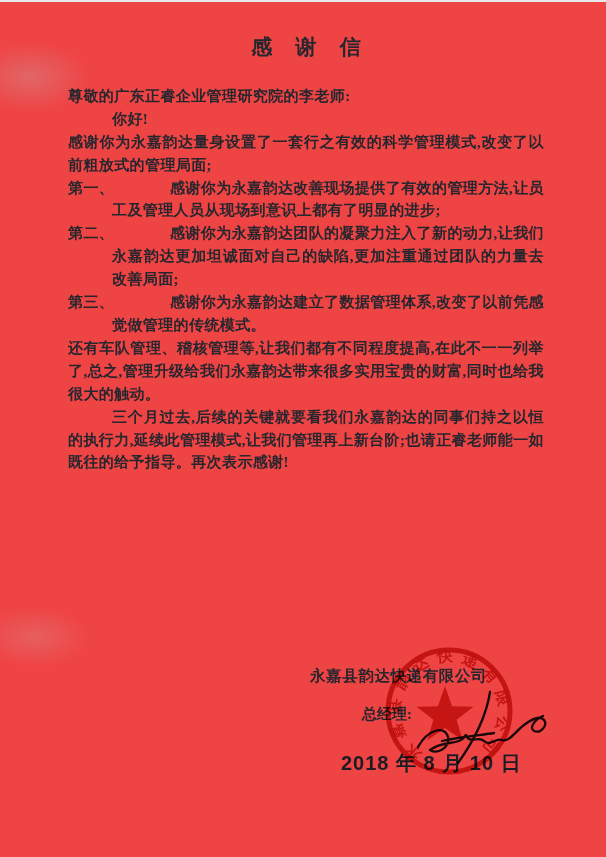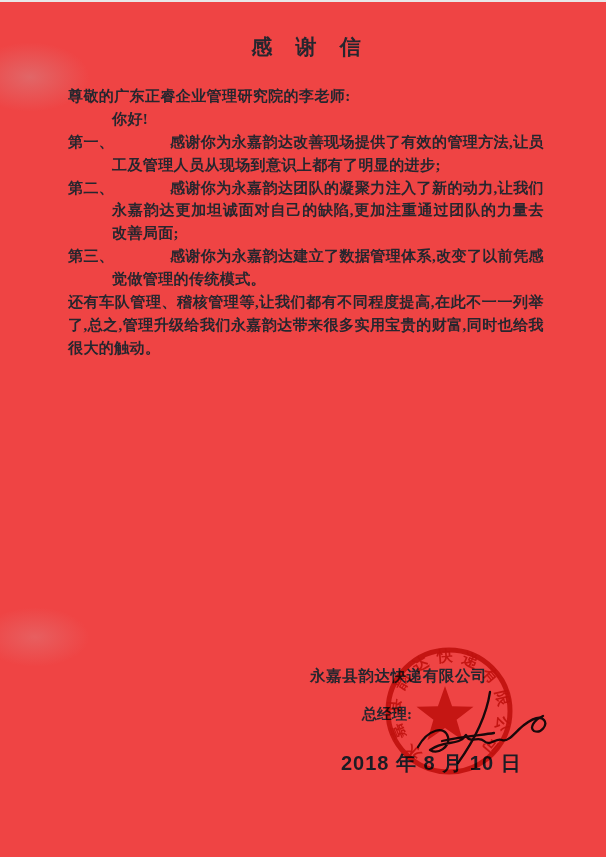--- a/index.html
+++ b/index.html
@@ -78,26 +78,28 @@
 <div class="page">
 
   <div class="smudge tl"></div>
   <div class="smudge ml"></div>
 
   <div class="content">
     <div class="title">感 谢 信</div>
 
     <p>尊敬的广东正睿企业管理研究院的李老师:</p>
     <p class="indent">你好!</p>
+    <p>感谢你为永嘉韵达量身设置了一套行之有效的科学管理模式,改变了以前粗放式的管理局面;</p>
 
     <p class="item"><span class="item-label">第一、</span><span>感谢你为永嘉韵达改善现场提供了有效的管理方法,让员工及管理人员从现场到意识上都有了明显的进步;</span></p>
     <p class="item"><span class="item-label">第二、</span><span>感谢你为永嘉韵达团队的凝聚力注入了新的动力,让我们永嘉韵达更加坦诚面对自己的缺陷,更加注重通过团队的力量去改善局面;</span></p>
     <p class="item"><span class="item-label">第三、</span><span>感谢你为永嘉韵达建立了数据管理体系,改变了以前凭感觉做管理的传统模式。</span></p>
 
     <p>还有车队管理、稽核管理等,让我们都有不同程度提高,在此不一一列举了,总之,管理升级给我们永嘉韵达带来很多实用宝贵的财富,同时也给我很大的触动。</p>
+    <p class="indent">三个月过去,后续的关键就要看我们永嘉韵达的同事们持之以恒的执行力,延续此管理模式,让我们管理再上新台阶;也请正睿老师能一如既往的给予指导。再次表示感谢!</p>
   </div>
 
   <div class="signoff">
     <div class="company-line">永嘉县韵达快递有限公司</div>
     <div class="role-line">总经理:</div>
     <div class="date-line">2018 年 8 月 10 日</div>
   </div>
 
   <svg class="stamp-svg" width="160" height="160" viewBox="0 0 160 160">
     <circle class="ring" cx="80" cy="80" r="61" fill="none" stroke-width="5" opacity="0.92"></circle>

